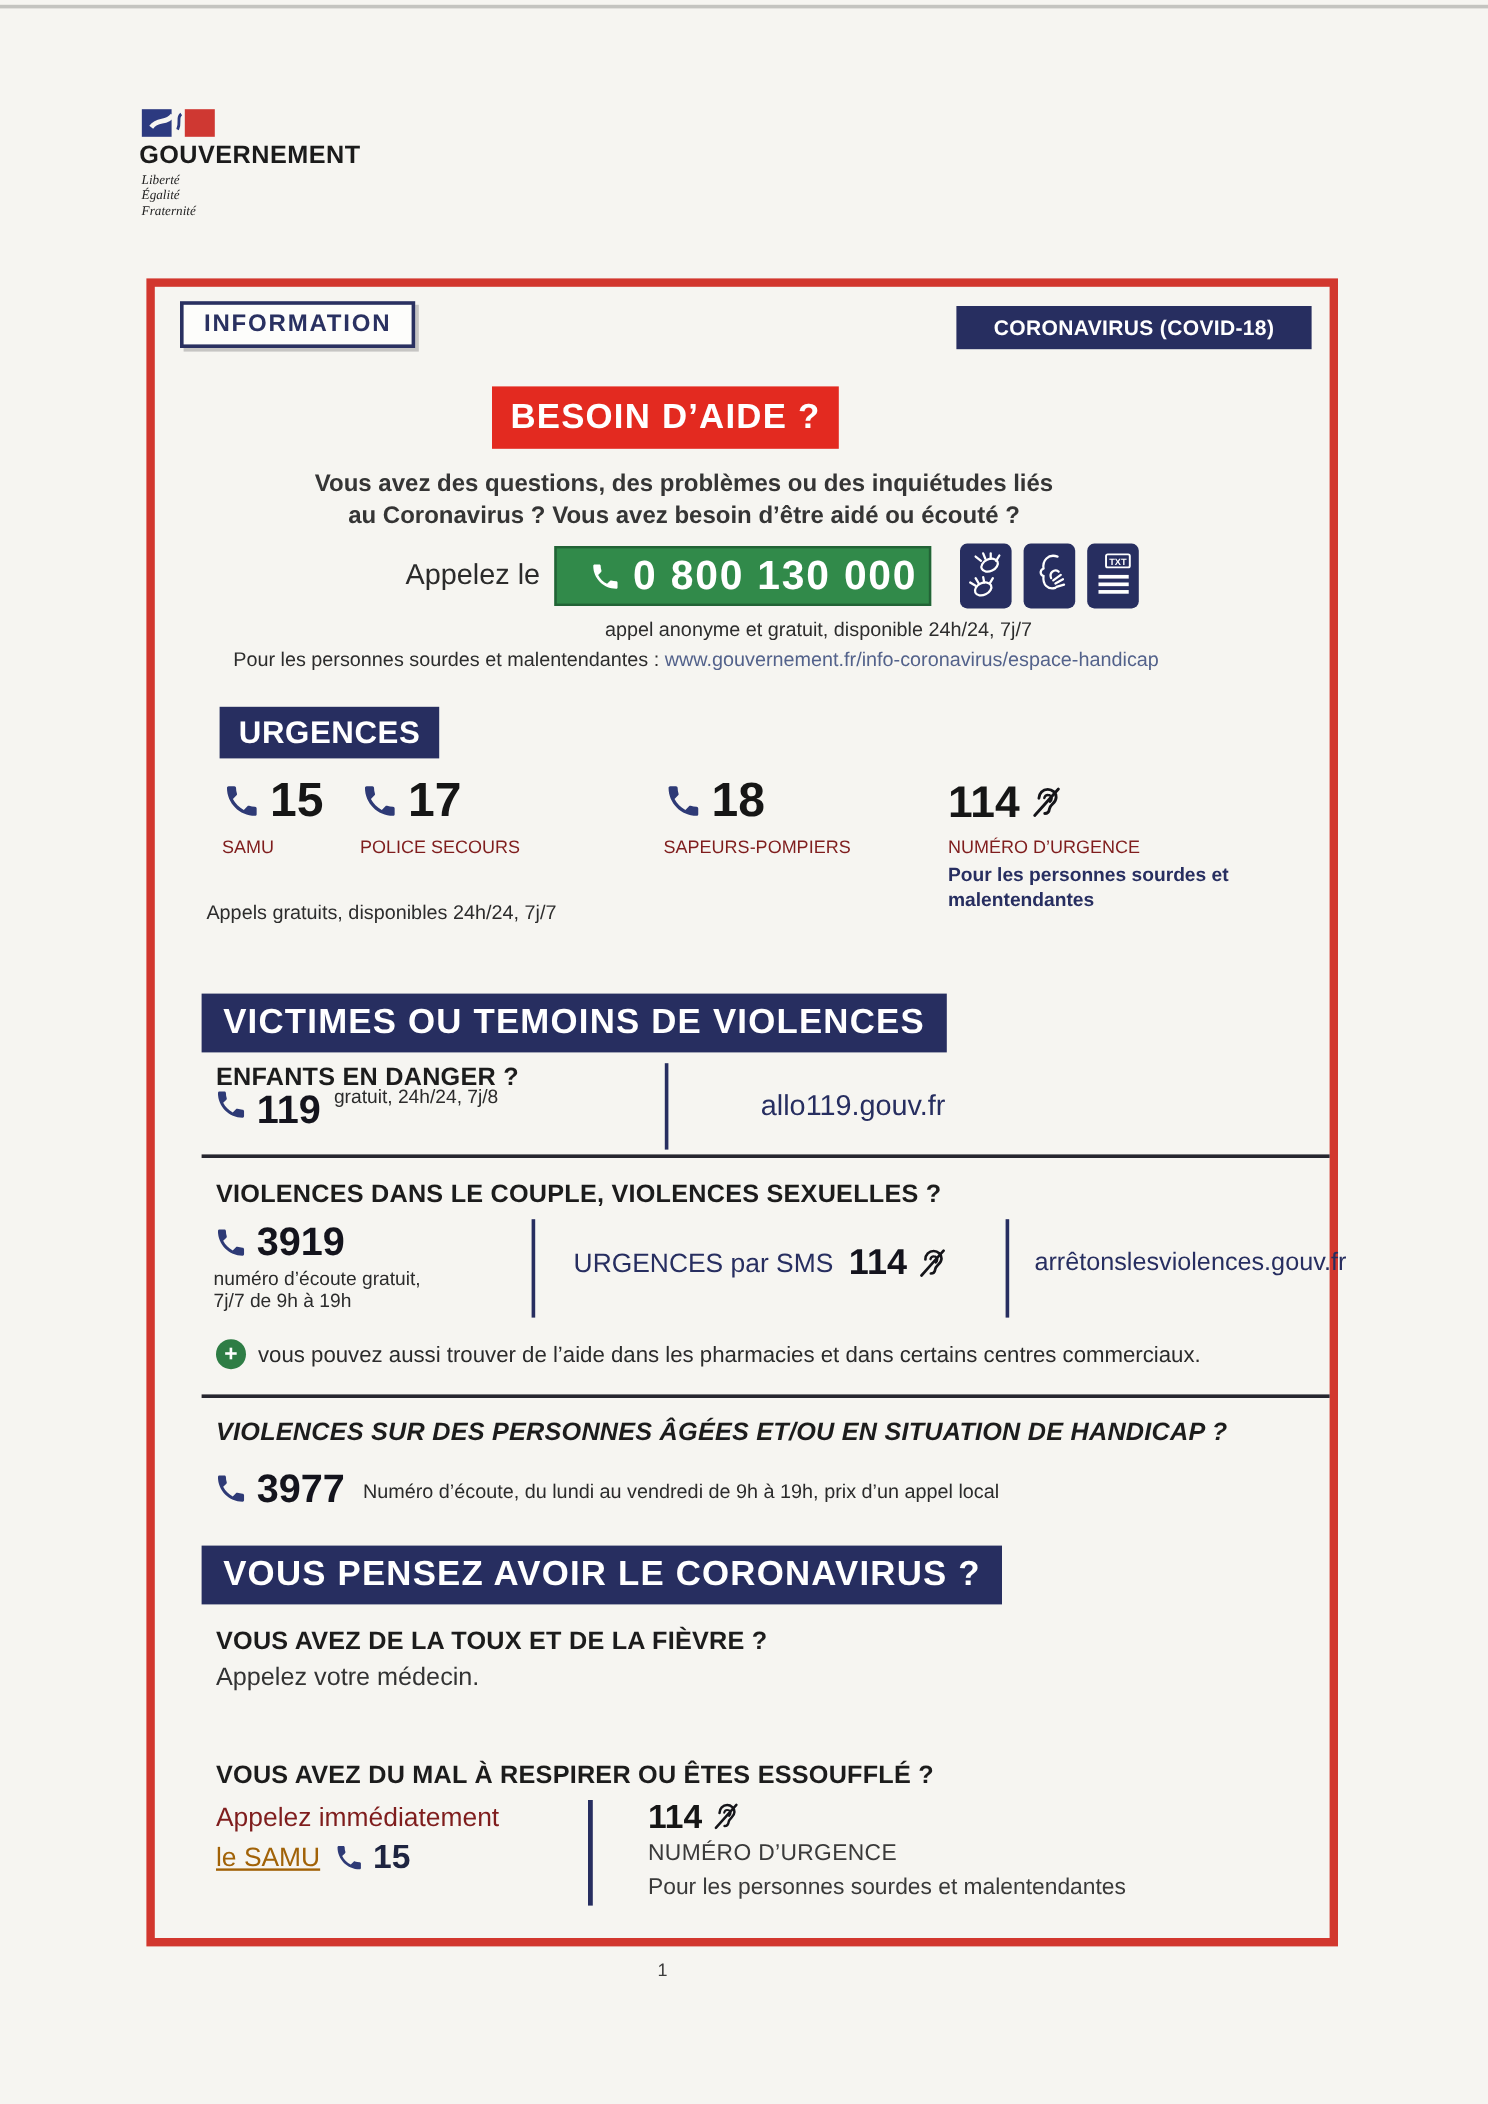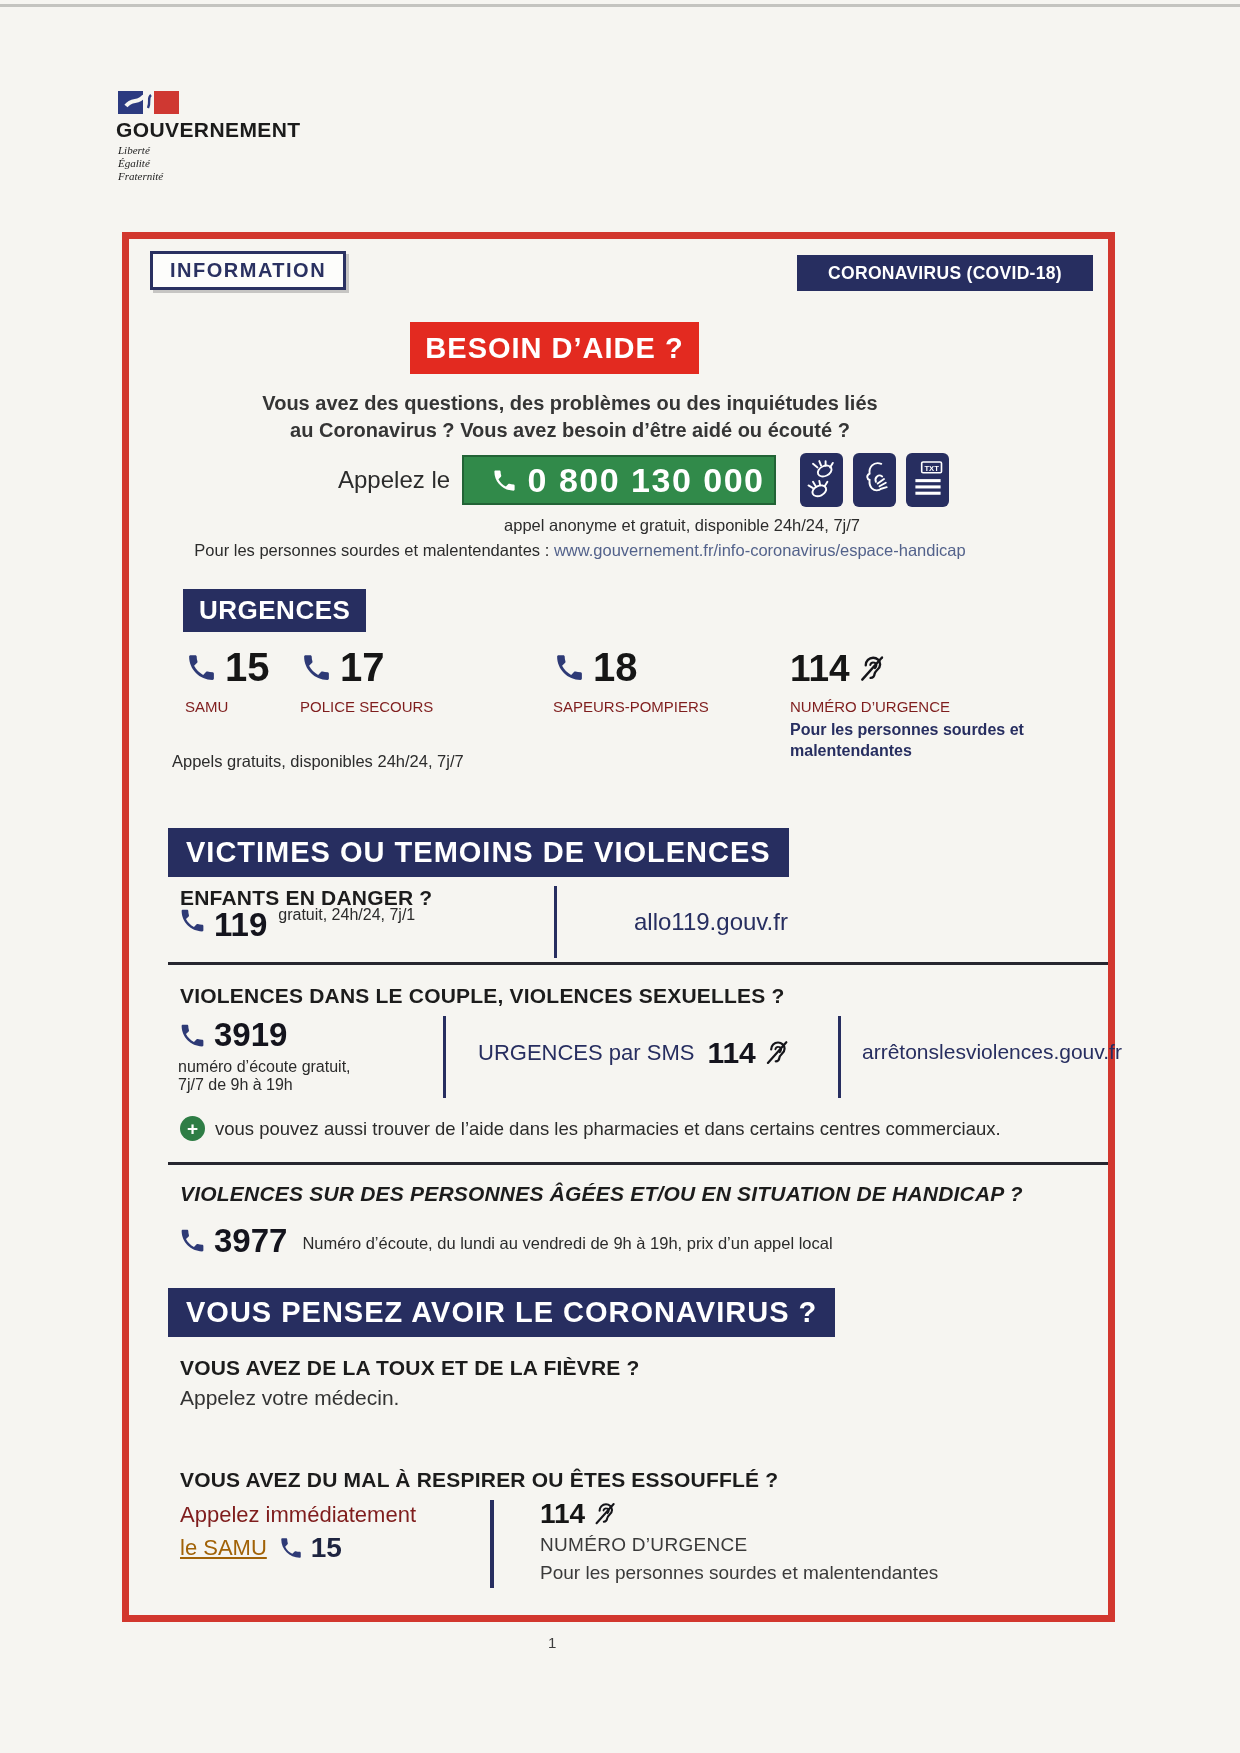--- a/index.html
+++ b/index.html
@@ -198,21 +198,21 @@
   <div class="abs note-sm" style="left:172px; top:752px;">Appels gratuits, disponibles 24h/24, 7j/7</div>
 
   <div class="abs hdr hdr-victimes">VICTIMES OU TEMOINS DE VIOLENCES</div>
 
   <div class="abs q" style="left:180px; top:886px;">ENFANTS EN DANGER ?</div>
   <div class="abs num-row" style="left:178px; top:906px; align-items:flex-start;">
     <svg width="29" height="29" viewBox="0 0 24 24" style="margin-bottom:4px;">
         <use href="#ph" fill="#2e3a76"></use>
       </svg>
     <span class="mid-num">119</span>
-    <span class="sub-note" style="padding-bottom:6px; padding-left:4px;">gratuit, 24h/24, 7j/1</span>
+    <span class="sub-note" style="padding-bottom:6px; padding-left:4px;">gratuit, 24h/24, 7j/8</span>
   </div>
   <div class="abs vdiv" style="left:554px; top:886px; height:72px;"></div>
   <div class="abs site" style="left:634px; top:908px; font-size:24px;">allo119.gouv.fr</div>
 
   <div class="abs hdiv" style="left:168px; top:962px; width:940px;"></div>
 
   <div class="abs q" style="left:180px; top:984px;">VIOLENCES DANS LE COUPLE, VIOLENCES SEXUELLES ?</div>
   <div class="abs" style="left:178px; top:1016px;">
     <div class="num-row">
       <svg width="29" height="29" viewBox="0 0 24 24">

